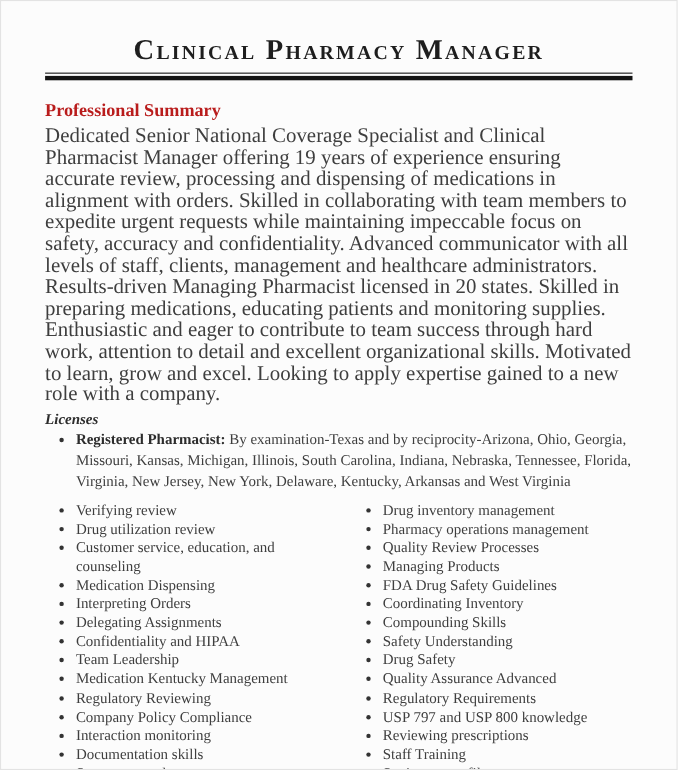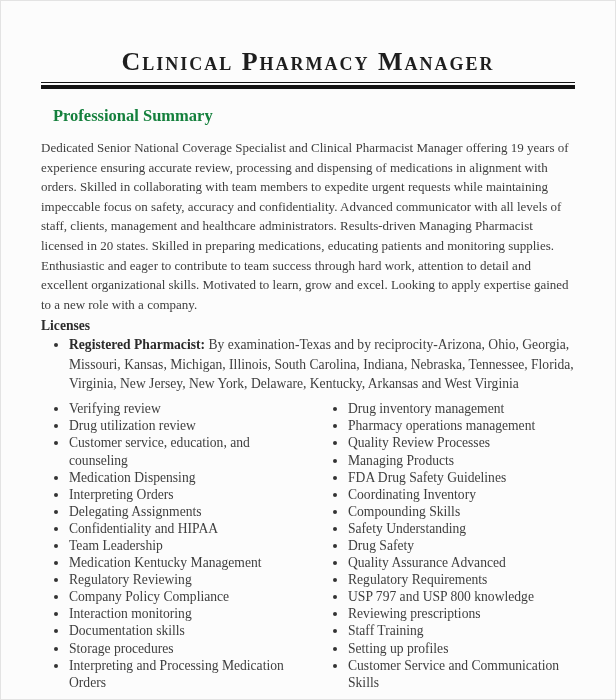--- a/index.html
+++ b/index.html
@@ -10,61 +10,62 @@
     background: #fcfcfc;
     outline: 1px solid #e3e3e3;
     outline-offset: -1px;
     font-family: "Liberation Serif", serif;
     color: #3e3e3e;
   }
   .page {
     box-sizing: border-box;
     width: 616px;
     height: 700px;
-    padding: 16px 41px;
+    padding: 0 41px;
   }
   .doc-title {
     margin: 0;
     padding-top: 31px;
     text-align: center;
     font-variant: small-caps;
     font-weight: 600;
     font-size: 26px;
     line-height: 30px;
     letter-spacing: 2px;
     color: #1e1e1e;
   }
   .double-rule {
     margin-top: 5px;
     height: 0;
     border-top: 1px solid #141414;
     border-bottom: 4px solid #141414;
     padding-top: 2px;
   }
   .section-heading {
-    margin: 12px;
+    margin: 0;
     font-size: 16.5px;
     line-height: 20px;
     font-weight: bold;
-    color: #15803d;
+    color: #b91c1c;
   }
   .summary-section .section-heading { margin-top: 17px; }
   .summary-text {
     margin: 4px 0 0 0;
-    font-size: 13px;
+    font-size: 19px;
     line-height: 19.6px;
     color: #3e3e3e;
   }
   .accomplishments-section .section-heading { margin-top: 12px; }
   .sub-heading {
     margin: 3px 0 0 0;
     font-size: 13.6px;
     line-height: 18px;
     font-weight: bold;
     color: #2c2c2c;
+    font-style: italic;
   }
   ul.doc-list {
     margin: 0;
     padding: 0 0 0 28px;
     list-style: disc outside;
   }
   ul.acc-list { margin-top: 0; }
   ul.acc-list li {
     font-size: 13.6px;
     line-height: 19.3px;

